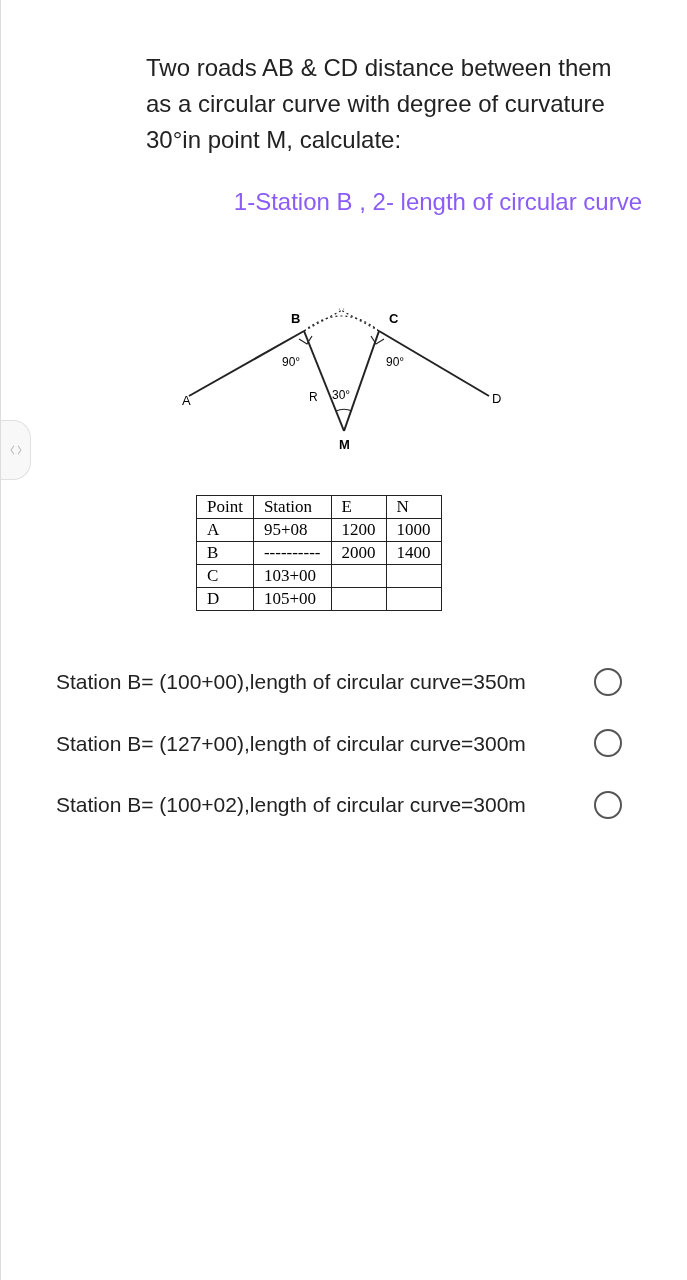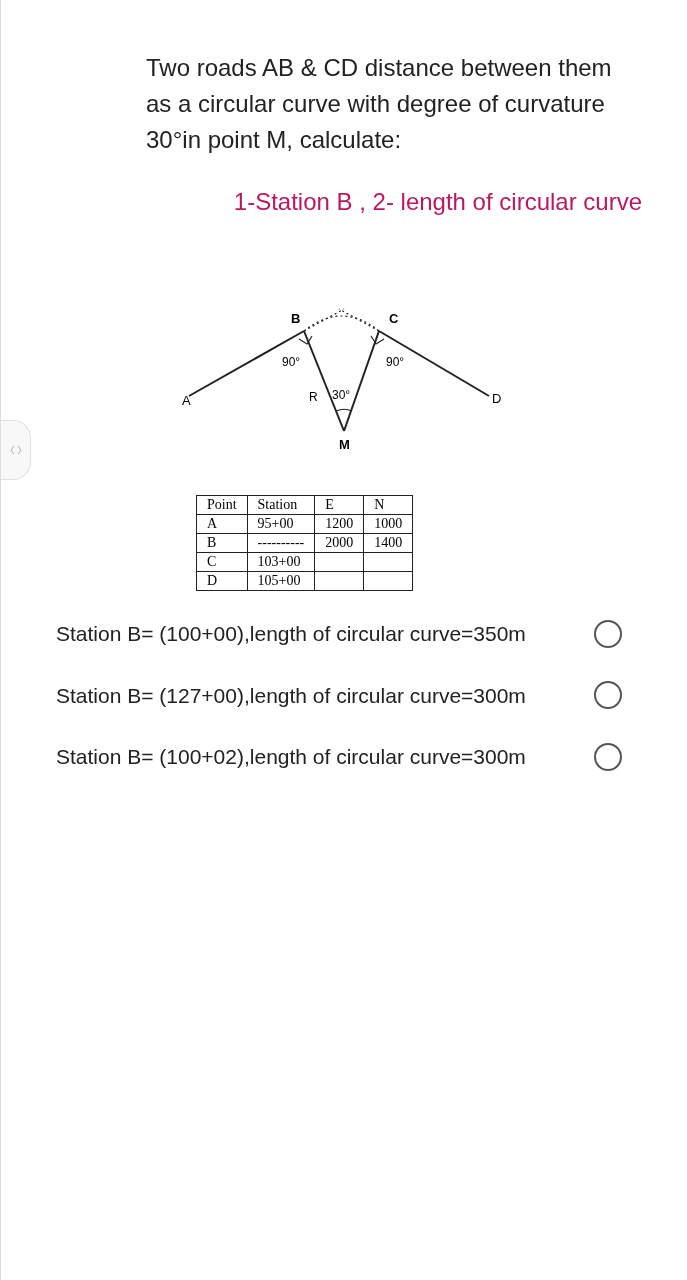--- a/index.html
+++ b/index.html
@@ -40,37 +40,37 @@
       text-align: left;
       font-size: 24px;
       color: #222;
       line-height: 1.5;
       margin-bottom: 25px;
       padding-left: 100px;
     }
     .sub-question {
       text-align: right;
       font-size: 24px;
-      color: #be185d;
+      color: #8b5cf6;
       margin-bottom: 60px;
       padding-left: 100px;
       line-height: 1.6;
     }
     .diagram-container {
       text-align: center;
       margin: 40px 0 30px 0;
     }
     .diagram-container svg {
       display: inline-block;
     }
     .data-table {
       border-collapse: collapse;
-      margin: 20px auto 28px 150px;
+      margin: 20px auto 56px 150px;
       font-family: "Times New Roman", serif;
-      font-size: 14px;
+      font-size: 17px;
     }
     .data-table th, .data-table td {
       border: 1px solid #222;
       padding: 1px 10px;
       text-align: left;
     }
     .options {
       margin-top: 20px;
     }
     .option-row {
@@ -145,21 +145,21 @@
 <table class="data-table">
   <tbody>
       <tr>
     <td>Point</td>
     <td>Station</td>
     <td>E</td>
     <td>N</td>
   </tr>
   <tr>
     <td>A</td>
-    <td>95+00</td>
+    <td>95+08</td>
     <td>1200</td>
     <td>1000</td>
   </tr>
   <tr>
     <td>B</td>
     <td>----------</td>
     <td>2000</td>
     <td>1400</td>
   </tr>
   <tr>

